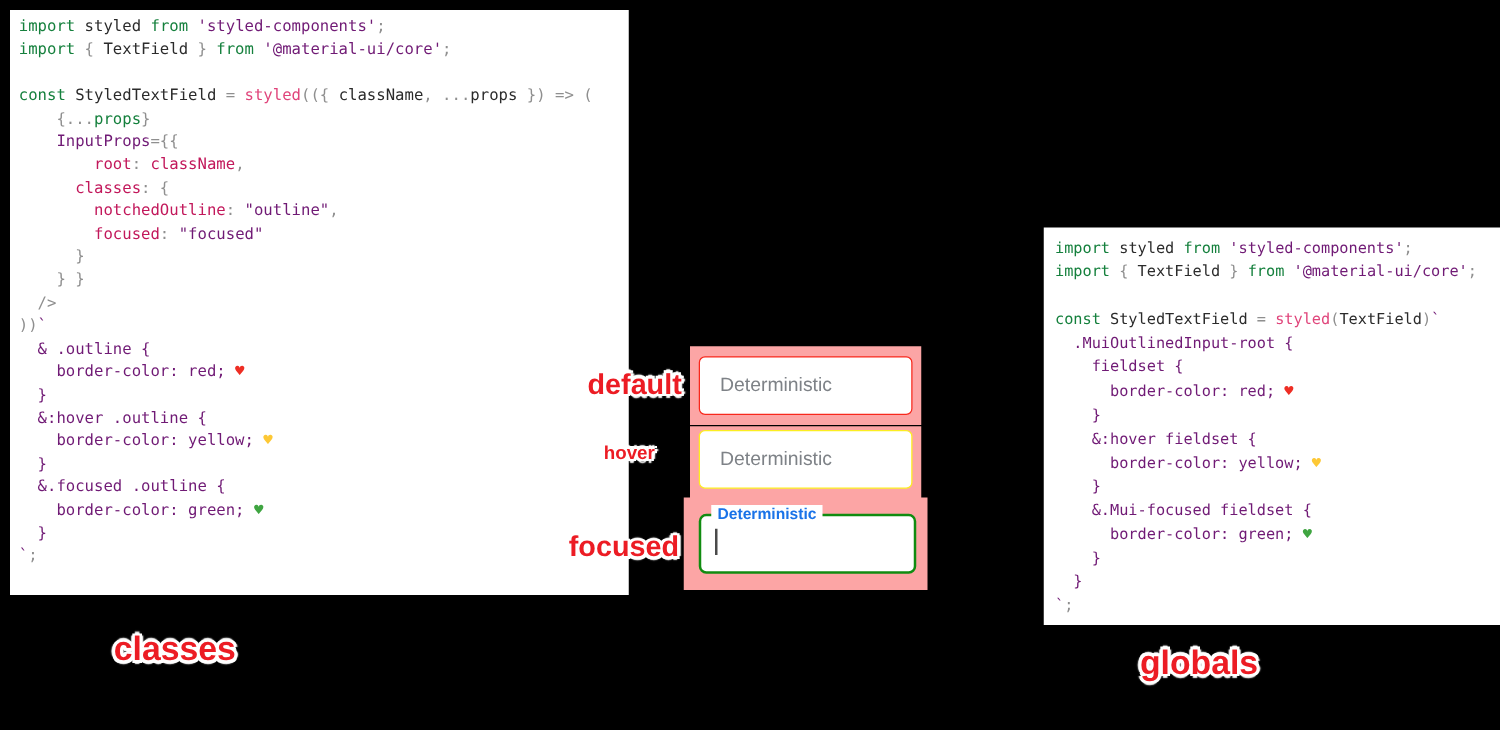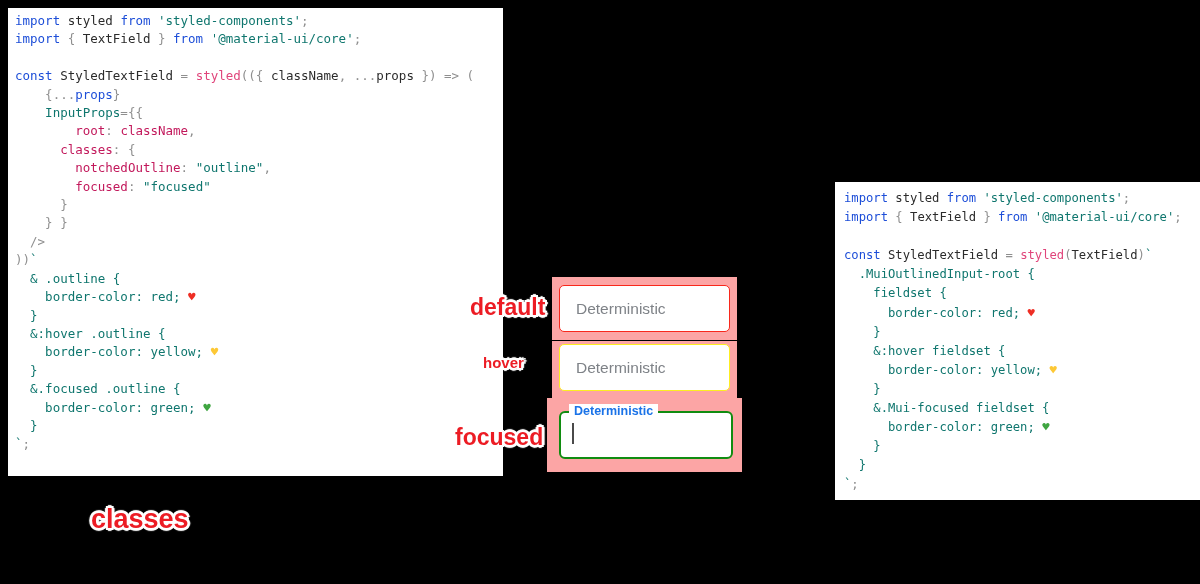--- a/index.html
+++ b/index.html
@@ -42,21 +42,21 @@
   .mui-input::placeholder{color:#7e8287;opacity:1;}
   .input-hover{top:3px;}
 
   .mui-focused-box{position:absolute;left:12px;top:13px;width:174px;height:48px;box-sizing:border-box;
     border:2px solid #108c10;border-radius:6px;background:#fff;cursor:text;}
   .float-label{position:absolute;top:-9px;left:8px;background:#fff;padding:0 5px;
     font-family:"Liberation Sans","DejaVu Sans",sans-serif;font-size:12.5px;font-weight:bold;
     line-height:15px;color:#1a73e8;white-space:nowrap;}
   .caret{position:absolute;left:11px;top:10px;width:2px;height:21px;background:#4a4a4a;}
 </style>
-<style>.tk-k{color:#1d4ed8}.tk-s{color:#0f766e}.tk-f{color:#e0457b}.tk-m{color:#c2185b}.tk-d{color:#2b2b2b}.tk-g{color:#8f8f8f}.tk-hr{color:#ee2e24}.tk-hy{color:#fdc835}.tk-hg{color:#3fa541}</style></head>
+<style>.tk-k{color:#15803d}.tk-s{color:#701a75}.tk-f{color:#e0457b}.tk-m{color:#c2185b}.tk-d{color:#2b2b2b}.tk-g{color:#8f8f8f}.tk-hr{color:#ee2e24}.tk-hy{color:#fdc835}.tk-hg{color:#3fa541}</style></head>
 <body>
 
 <div class="stage">
 
   <div class="code-panel left">
       <div class="code-line"><span class="tk-k">import</span><span class="tk-d"> styled </span><span class="tk-k">from</span><span class="tk-s"> 'styled-components'</span><span class="tk-g">;</span></div>
       <div class="code-line"><span class="tk-k">import</span><span class="tk-g"> { </span><span class="tk-d">TextField</span><span class="tk-g"> } </span><span class="tk-k">from</span><span class="tk-s"> '@material-ui/core'</span><span class="tk-g">;</span></div>
       <div class="code-line">&nbsp;</div>
       <div class="code-line"><span class="tk-k">const</span><span class="tk-d"> StyledTextField </span><span class="tk-g">= </span><span class="tk-f">styled</span><span class="tk-g">(({ </span><span class="tk-d">className</span><span class="tk-g">, ...</span><span class="tk-d">props</span><span class="tk-g"> }) =&gt; (</span></div>
       <div class="code-line"><span class="tk-g">    {...</span><span class="tk-k">props</span><span class="tk-g">}</span></div>
@@ -113,14 +113,15 @@
   </div>
 
   <div class="card card-focused">
     <div class="mui-focused-box" role="textbox" style="border-color: rgb(16, 140, 16);">
       <span class="float-label" style="color: rgb(26, 115, 232);">Deterministic</span>
       <span class="caret"></span>
     </div>
   </div>
 
   <div class="caption caption-classes">classes</div>
+  <div class="caption caption-globals">globals</div>
 
 </div>
 
 </body></html>

